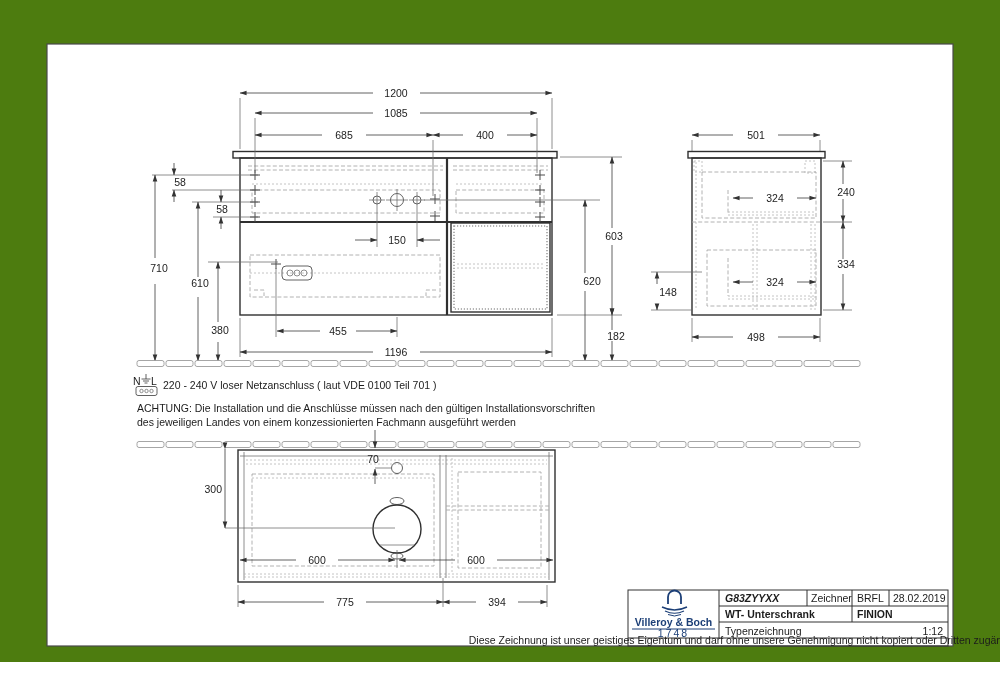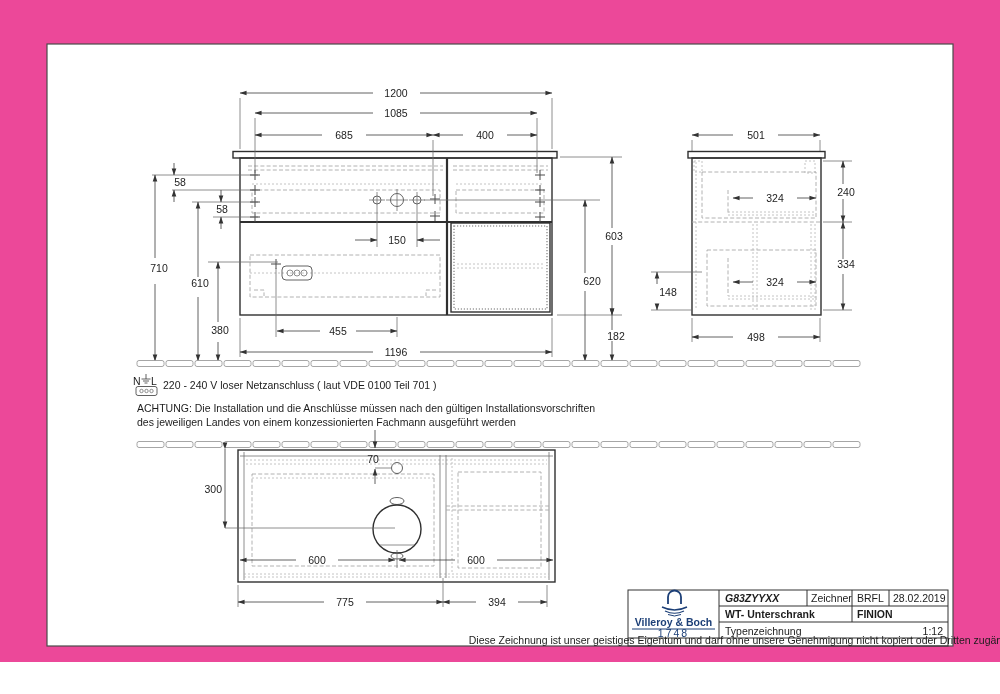--- a/index.html
+++ b/index.html
@@ -1,16 +1,16 @@
 <!DOCTYPE html>
 <html><head>
 <meta charset="utf-8">
 <style>
   html,body{margin:0;padding:0;background:#fff;}
-  .stage{position:relative;width:1000px;height:662px;background:#ec4899;overflow:hidden;}
+  .stage{position:relative;width:1000px;height:662px;background:#4d7c0f;overflow:hidden;}
   svg{display:block}
   text{font-family:"Liberation Sans",sans-serif;font-size:10.5px;fill:#1c1c1c;}
   .lbl{text-anchor:middle;}
   .ln{stroke:#2f2f2f;fill:none;stroke-width:1.4;}
   .lnx{stroke:#2f2f2f;fill:none;stroke-width:2.2;}
   .thin{stroke:#6a6a6a;fill:none;stroke-width:.75;}
   .dim{stroke:#3a3a3a;fill:none;stroke-width:.8;}
   .dsh{stroke:#a9a9a9;fill:none;stroke-width:.9;stroke-dasharray:4 2.2;}
   .dsh2{stroke:#b5b5b5;fill:none;stroke-width:.8;stroke-dasharray:2 2;}
   .dot{stroke:#9f9f9f;fill:none;stroke-width:1.6;stroke-dasharray:1.2 1.8;}

